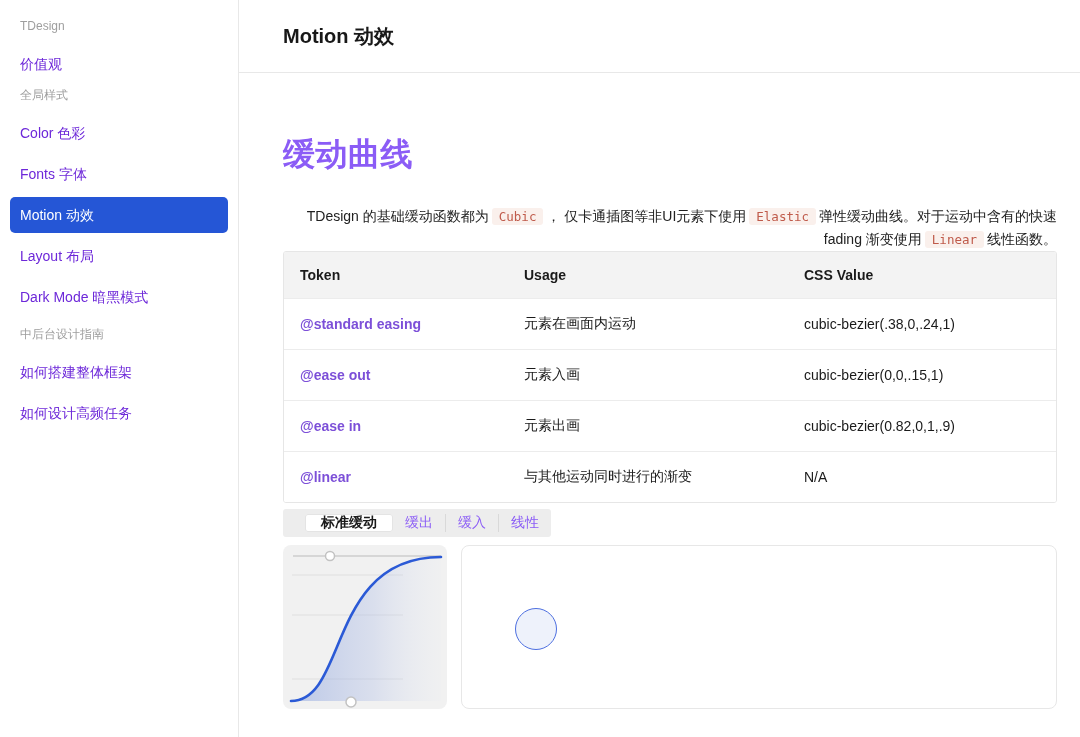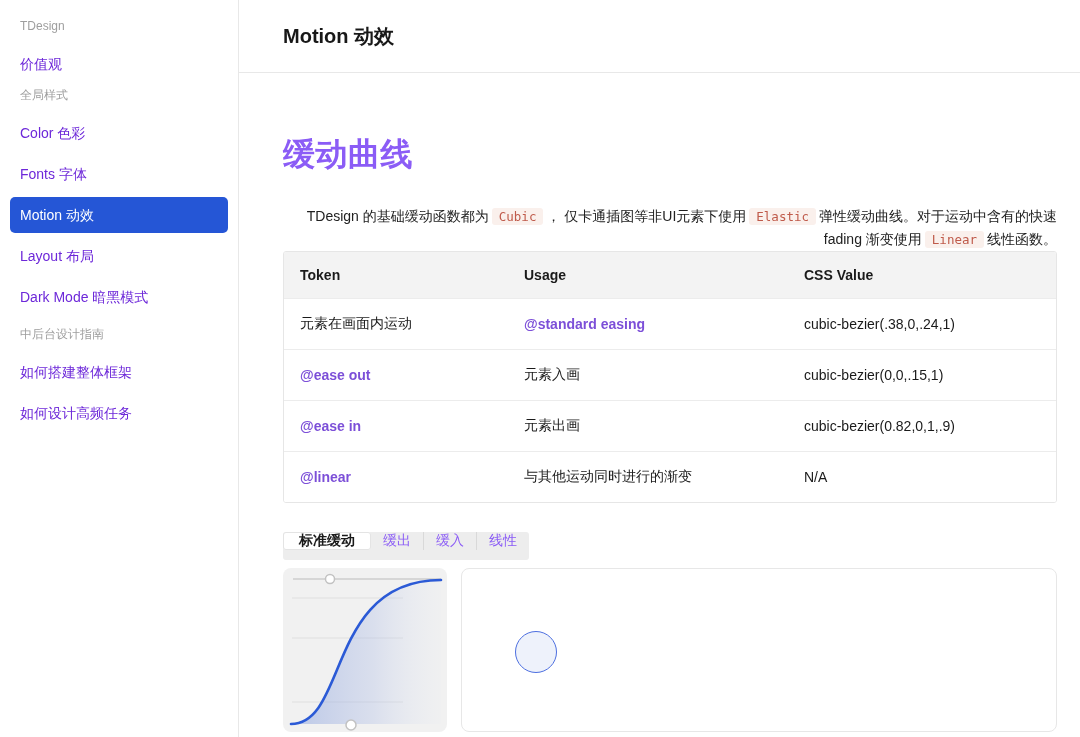--- a/index.html
+++ b/index.html
@@ -37,22 +37,22 @@
   
   .tok-table { width:774px; border:1px solid #e6e6e6;
                border-radius:3px; overflow:hidden; }
   .t-row { display:grid; grid-template-columns:224px 280px 1fr; align-items:center; }
   .t-head { background:#f3f3f3; height:46px; font-weight:700; font-size:14px; }
   .t-body { height:51px; border-top:1px solid #ececec; font-size:14px; background:#fff; }
   .t-cell { padding-left:16px; }
   .tok { color:#7c4fd8; font-weight:700; cursor:pointer; }
 
   
-  .tabs { margin-top:29px; display:inline-flex; background:#ededed; border-radius:3px;
-          height:28px; align-items:flex-start; }
+  .tabs { margin-top:6px; display:inline-flex; background:#ededed; border-radius:3px;
+          height:28px; align-items:center;padding-left:22px; }
   .seg { font-size:14px; color:#8b5cf6; display:flex; align-items:center;
          padding:0 12px; cursor:pointer; position:relative; }
   .seg.active { background:#fff; color:#1a1a1a; font-weight:700; padding:0 16px;
                 border-radius:3px; box-shadow:0 0 0 1px #e4e4e4 inset; }
   .seg.inactive + .seg.inactive { border-left:1px solid #d9d9d9; }
 
   
   .demo { margin-top:8px; display:flex; gap:14px; }
   .bezier-card { width:164px; height:164px; background:#f1f1f1; border-radius:8px;
                  flex:0 0 164px; }
@@ -91,22 +91,22 @@
       <p class="intro"><span>TDesign 的基础缓动函数都为</span><span class="code">Cubic</span><span>， 仅卡通插图等非UI元素下使用</span><span class="code">Elastic</span><span>弹性缓动曲线。对于运动中含有的快速 fading 渐变使用</span><span class="code">Linear</span><span>线性函数。</span></p>
 
       
       <div class="tok-table">
         <div class="t-row t-head">
           <div class="t-cell">Token</div>
           <div class="t-cell">Usage</div>
           <div class="t-cell">CSS Value</div>
         </div>
         <div class="t-row t-body">
+          <div class="t-cell tok">@standard easing</div>
           <div class="t-cell">元素在画面内运动</div>
-          <div class="t-cell tok">@standard easing</div>
           <div class="t-cell">cubic-bezier(.38,0,.24,1)</div>
         </div>
         <div class="t-row t-body">
           <div class="t-cell tok">@ease out</div>
           <div class="t-cell">元素入画</div>
           <div class="t-cell">cubic-bezier(0,0,.15,1)</div>
         </div>
         <div class="t-row t-body">
           <div class="t-cell tok">@ease in</div>
           <div class="t-cell">元素出画</div>

